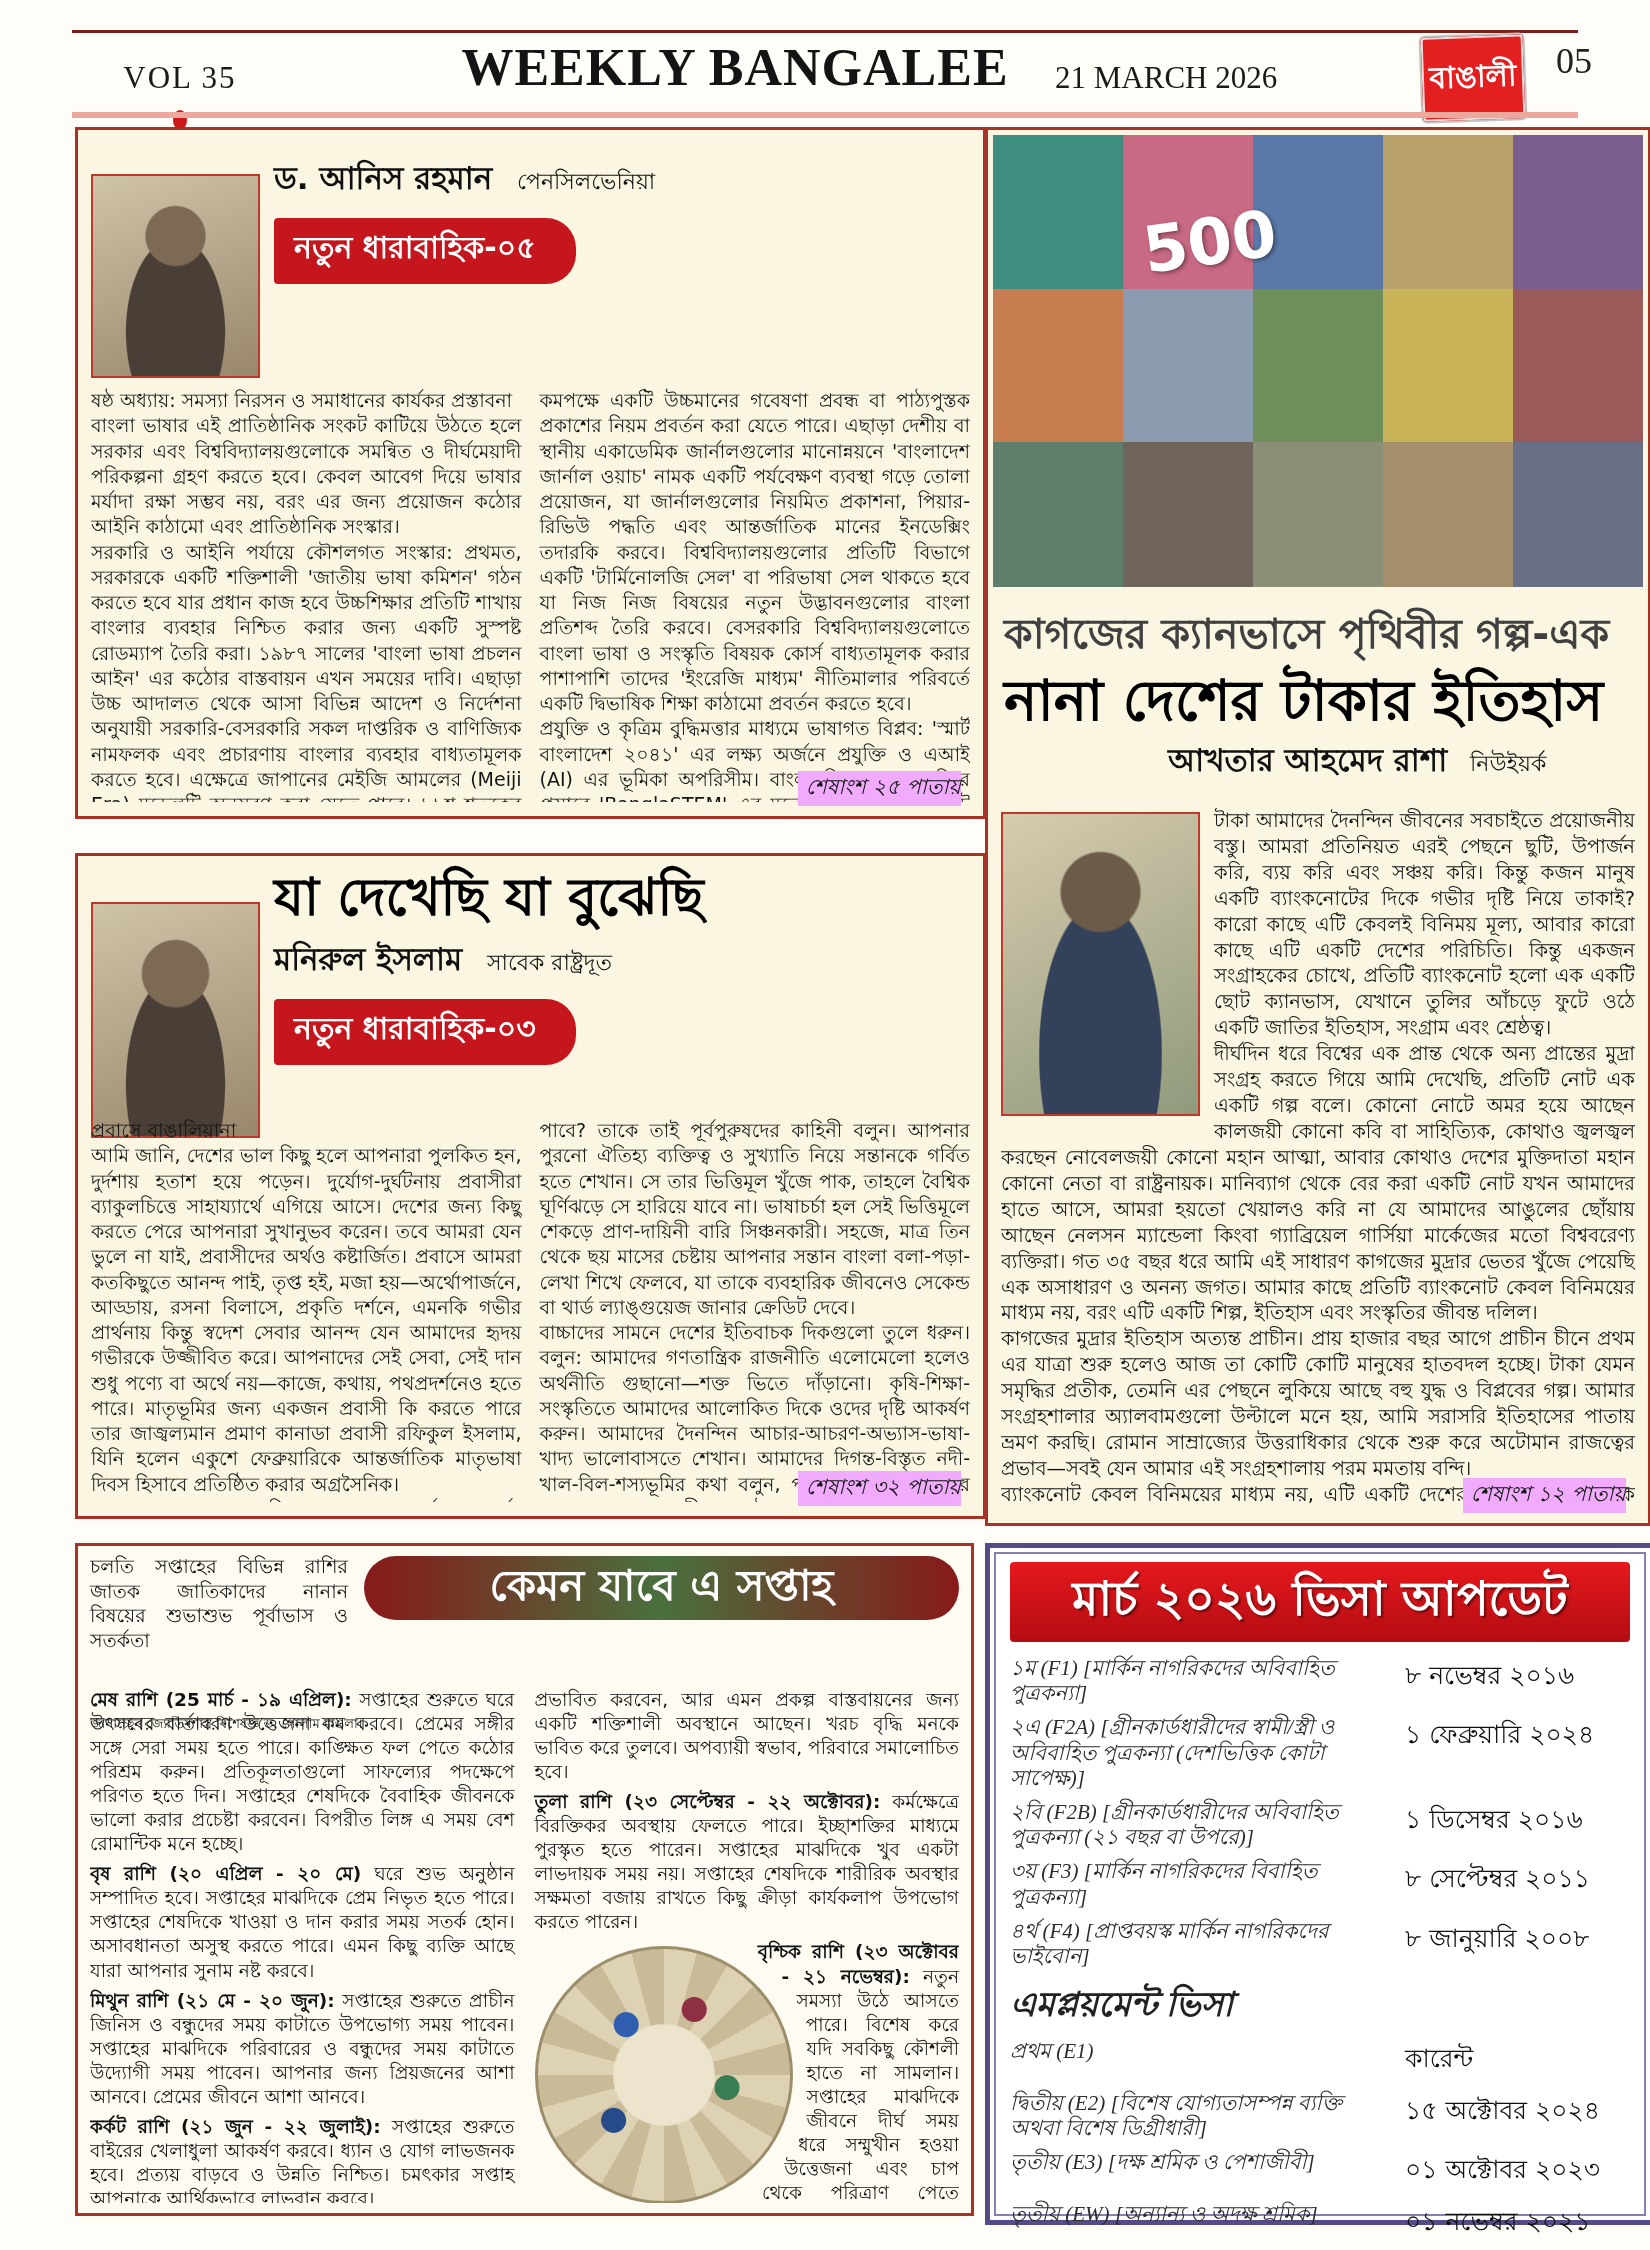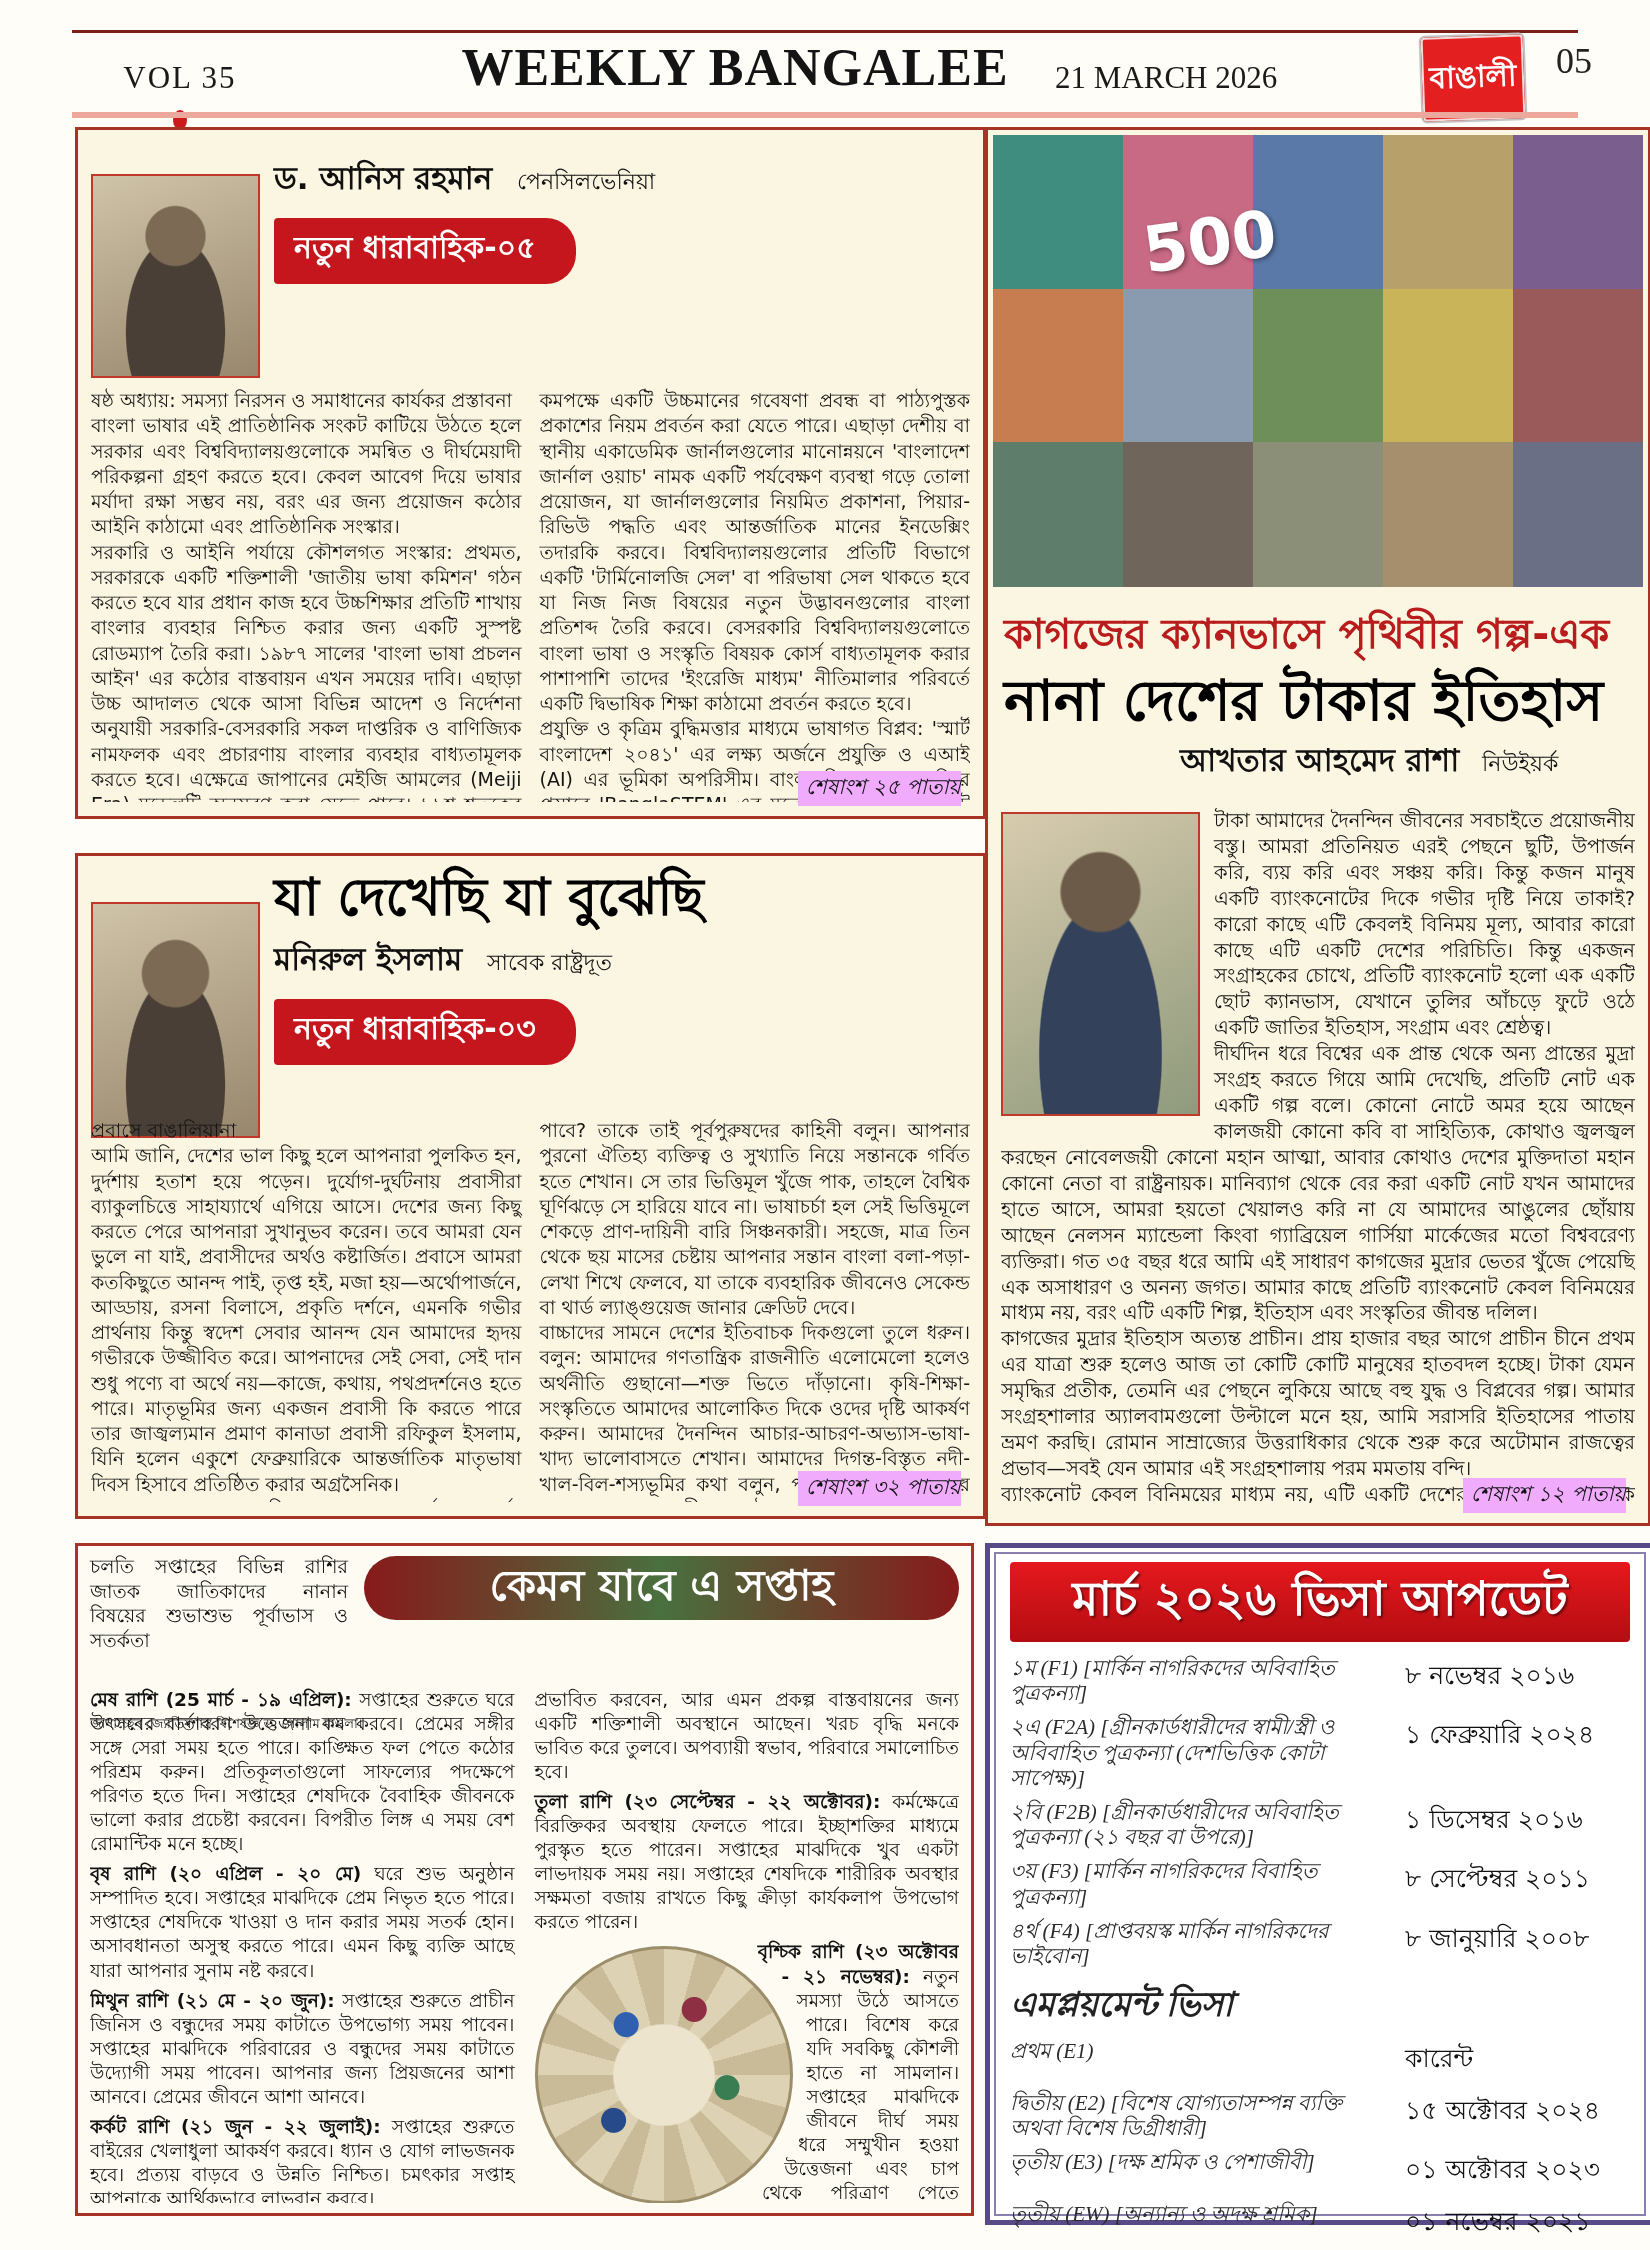--- a/index.html
+++ b/index.html
@@ -46,23 +46,23 @@
   .collage div:nth-child(1){background:#3f8d7e}.collage div:nth-child(2){background:#c96a85}
   .collage div:nth-child(3){background:#5a79a8}.collage div:nth-child(4){background:#b8a06a}
   .collage div:nth-child(5){background:#7a5f8e}.collage div:nth-child(6){background:#c77d4f}
   .collage div:nth-child(7){background:#8a9bb0}.collage div:nth-child(8){background:#6f8f5a}
   .collage div:nth-child(9){background:#c9b45a}.collage div:nth-child(10){background:#9b5a5a}
   .collage div:nth-child(11){background:#5e7d6b}.collage div:nth-child(12){background:#70655a}
   .collage div:nth-child(13){background:#8c8f77}.collage div:nth-child(14){background:#a58f6d}
   .collage div:nth-child(15){background:#6b6f86}
   .note-500{position:absolute;left:150px;top:70px;color:#fff;font-weight:bold;font-size:64px;
      text-shadow:2px 2px 4px rgba(0,0,0,.4);transform:rotate(-8deg);}
-  .kicker{position:absolute;left:16px;top:472px;right:16px;font-weight:bold;font-size:41px;color:#b91c1c;}
+  .kicker{position:absolute;left:16px;top:472px;right:16px;font-weight:bold;font-size:41px;color:#404040;}
   #currency .headline2{position:absolute;left:16px;top:528px;right:16px;font-weight:bold;font-size:56px;color:#000;}
-  #currency .byline2{position:absolute;left:180px;top:606px;font-size:31px;font-weight:bold;margin-left:12px;}
+  #currency .byline2{position:absolute;left:180px;top:606px;font-size:31px;font-weight:bold;}
   #currency .byline2 .loc{font-size:22px;font-weight:normal;margin-left:12px;}
   .cur-body{position:absolute;left:13px;right:13px;top:652px;bottom:16px;overflow:hidden;
      font-size:19.5px;line-height:1.33;text-align:justify;white-space:pre-line;}
   .cur-photo{float:left;width:195px;height:300px;margin:4px 14px 6px 0;border:2px solid #c0392b;
      background:radial-gradient(circle at 50% 26%,#6d5b49 16%,transparent 17%),
      radial-gradient(ellipse at 50% 80%,#33415a 44%,transparent 45%),
      linear-gradient(150deg,#d8cbae,#8f9a7c);}
   
   #horoscope{left:75px;top:1543px;width:893px;height:667px;background:#fdfbf2;border:3px solid #a93226;padding:0;}
   .h-top{position:absolute;left:12px;top:8px;right:12px;display:flex;gap:16px;}

